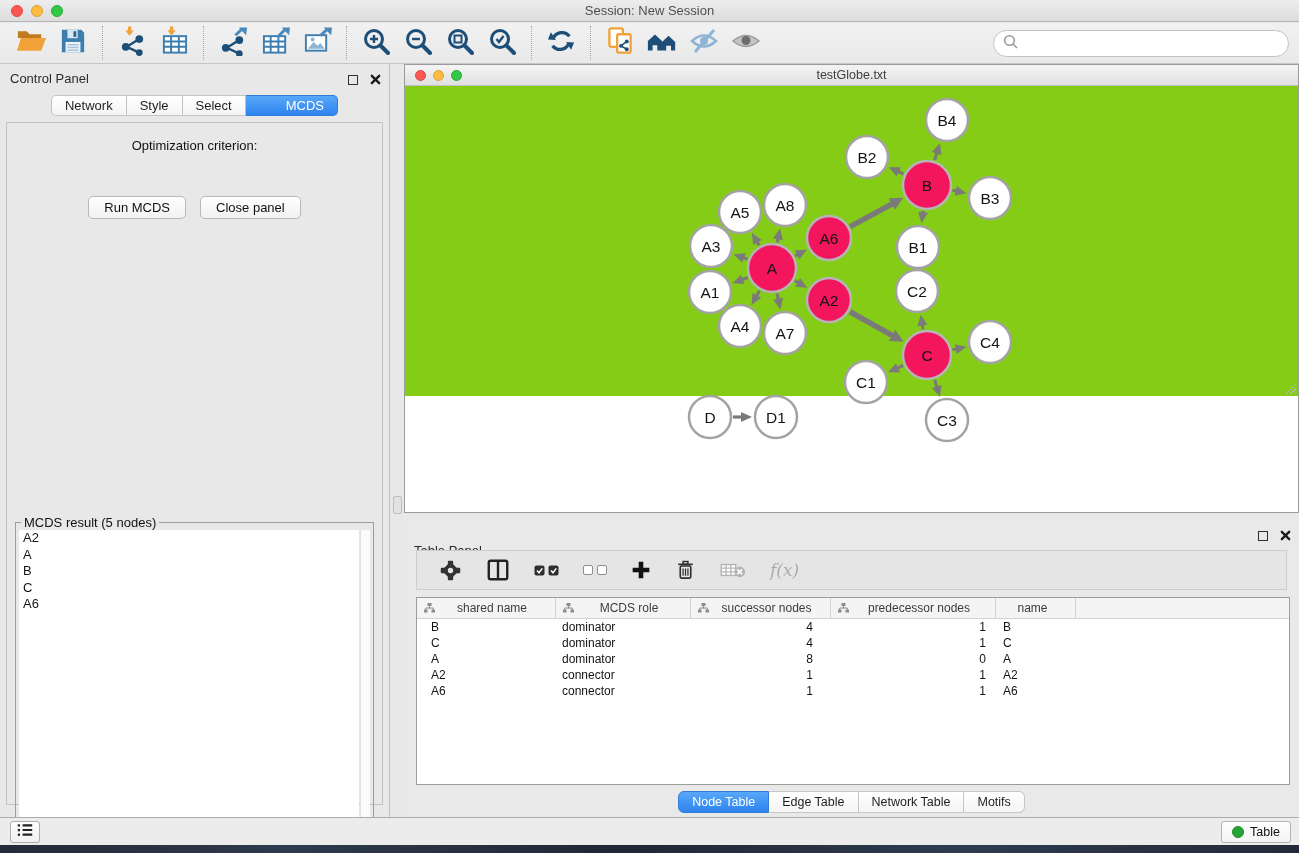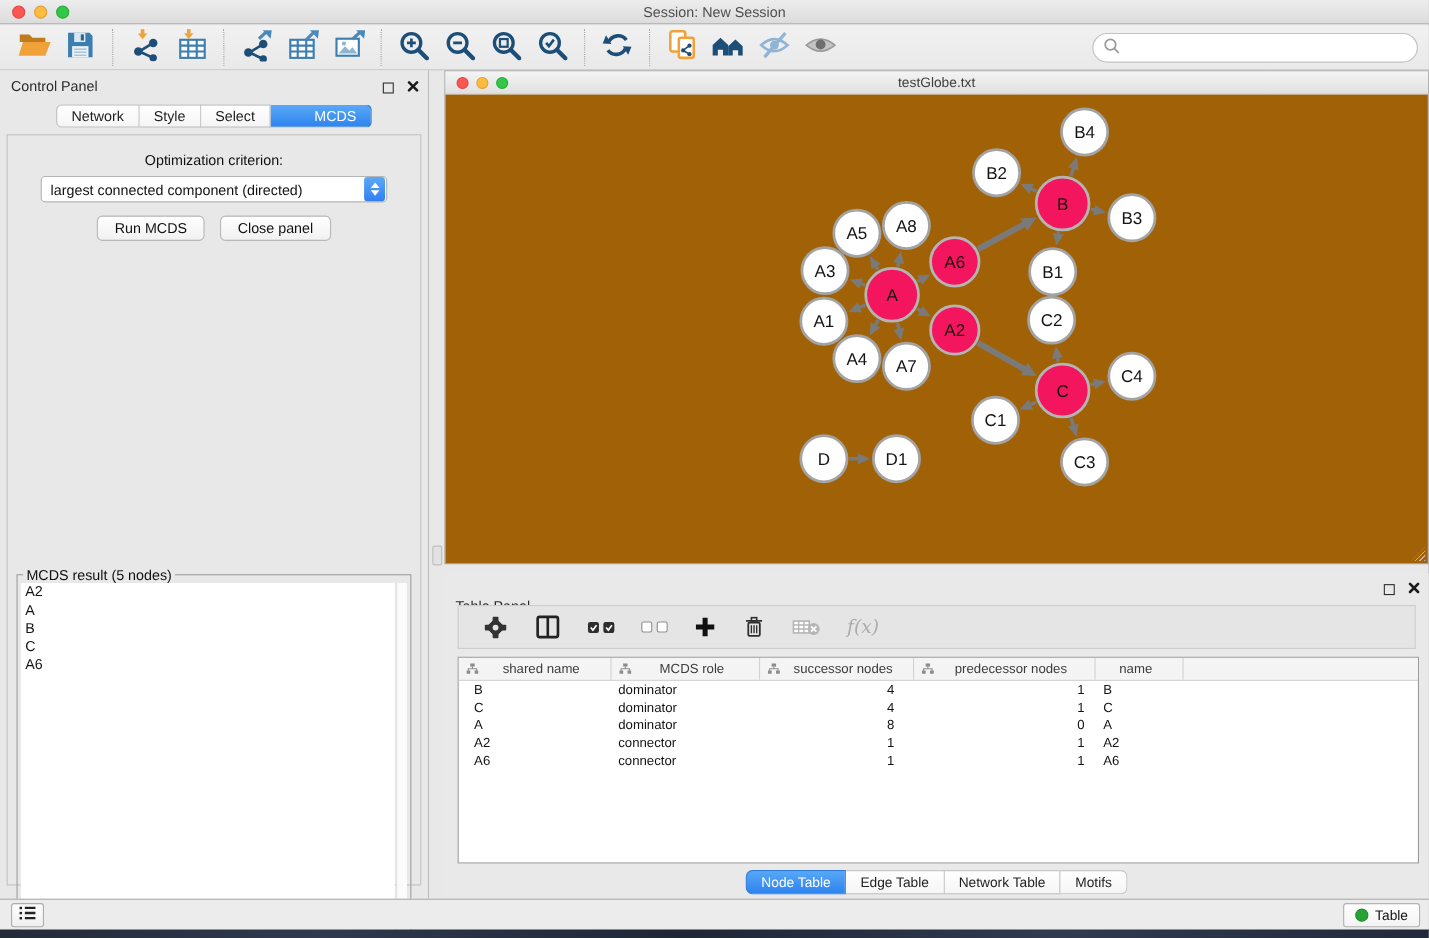--- a/index.html
+++ b/index.html
@@ -65,21 +65,21 @@
     background:#FBFBFB; border-left:1px solid #E2E2E2; }
 
   
   .net-window { position:absolute; left:404px; top:64px; width:895px; height:449px;
     background:#fff; border:1px solid #9B9B9B; }
   .net-titlebar { position:relative; height:21px; background:linear-gradient(#F4F4F4,#E0E0E0);
     border-bottom:1px solid #C2C2C2; }
   .net-titlebar .lights { left:10px; top:5px; gap:7px; }
   .net-titlebar .light { width:11px; height:11px; }
   .net-title { position:absolute; left:0; right:0; top:3px; text-align:center; font-size:12.5px; color:#3E3E3E; }
-  .net-canvas { position:relative; width:100%; height:426px; background:#a16207;padding-left:39px; }
+  .net-canvas { position:relative; width:100%; height:310px; background:#84cc16; }
   .corner-grip { position:absolute; right:2px; bottom:2px; width:13px; height:13px;
     background:repeating-linear-gradient(135deg, transparent 0 2px, #B5B5B5 2px 3px);
     clip-path:polygon(100% 0, 100% 100%, 0 100%); }
 
   .v-grip { position:absolute; left:393px; top:432px; width:9px; height:18px;
     background:#E2E2E2; border:1px solid #BDBDBD; border-radius:2px; }
   .h-grip { position:absolute; left:845px; top:578px; width:18px; height:8px;
     background:#E2E2E2; border:1px solid #BDBDBD; border-radius:2px; }
 
   
@@ -286,27 +286,20 @@
       </div>
     </div>
     <div class="tabs-row">
         <div class="seg-tab">Network</div>
         <div class="seg-tab">Style</div>
         <div class="seg-tab">Select</div>
         <div class="seg-tab sel">MCDS</div>
       </div>
     <div class="cp-box">
       <div class="opt-label">Optimization criterion:</div>
-      <div class="dropdown">
-        <div class="dd-text">largest connected component (directed)</div>
-        <div class="dd-stepper">
-            <div class="tri-up"></div>
-            <div class="tri-dn"></div>
-          </div>
-      </div>
       <div class="btn-row">
         <button class="mac-btn">Run MCDS</button>
         <button class="mac-btn">Close panel</button>
       </div>
       <fieldset class="result-fs">
         <legend>MCDS result (5 nodes)</legend>
         <div class="result-list">
             <div class="result-item">A2</div>
             <div class="result-item">A</div>
             <div class="result-item">B</div>

